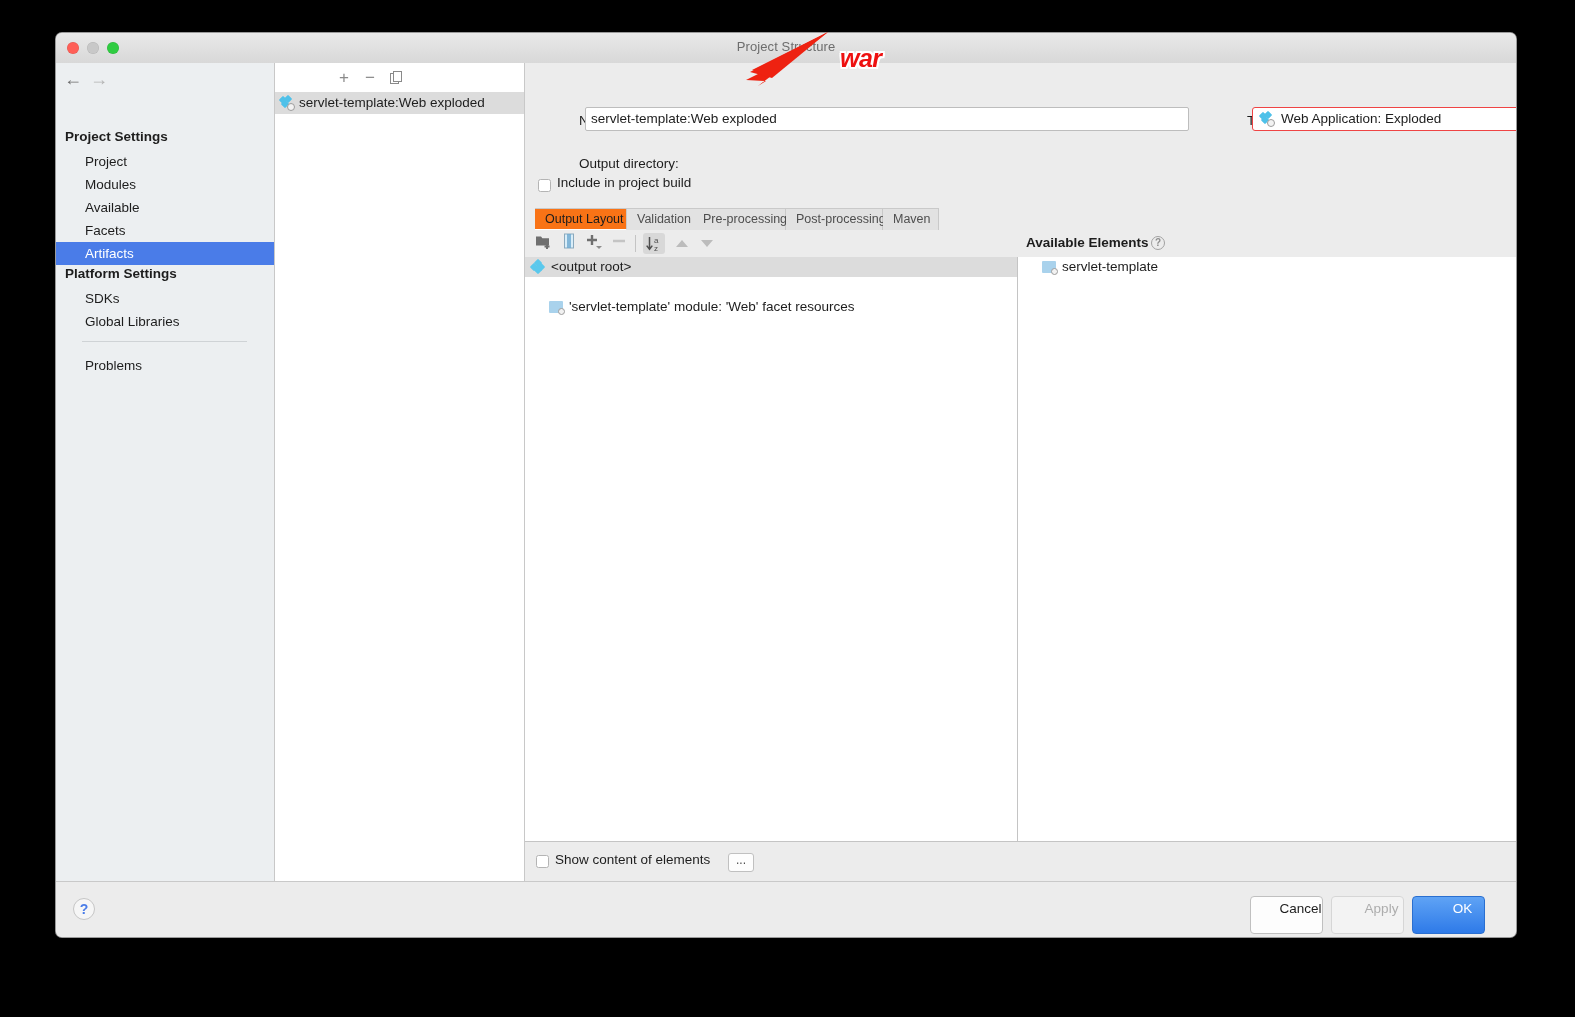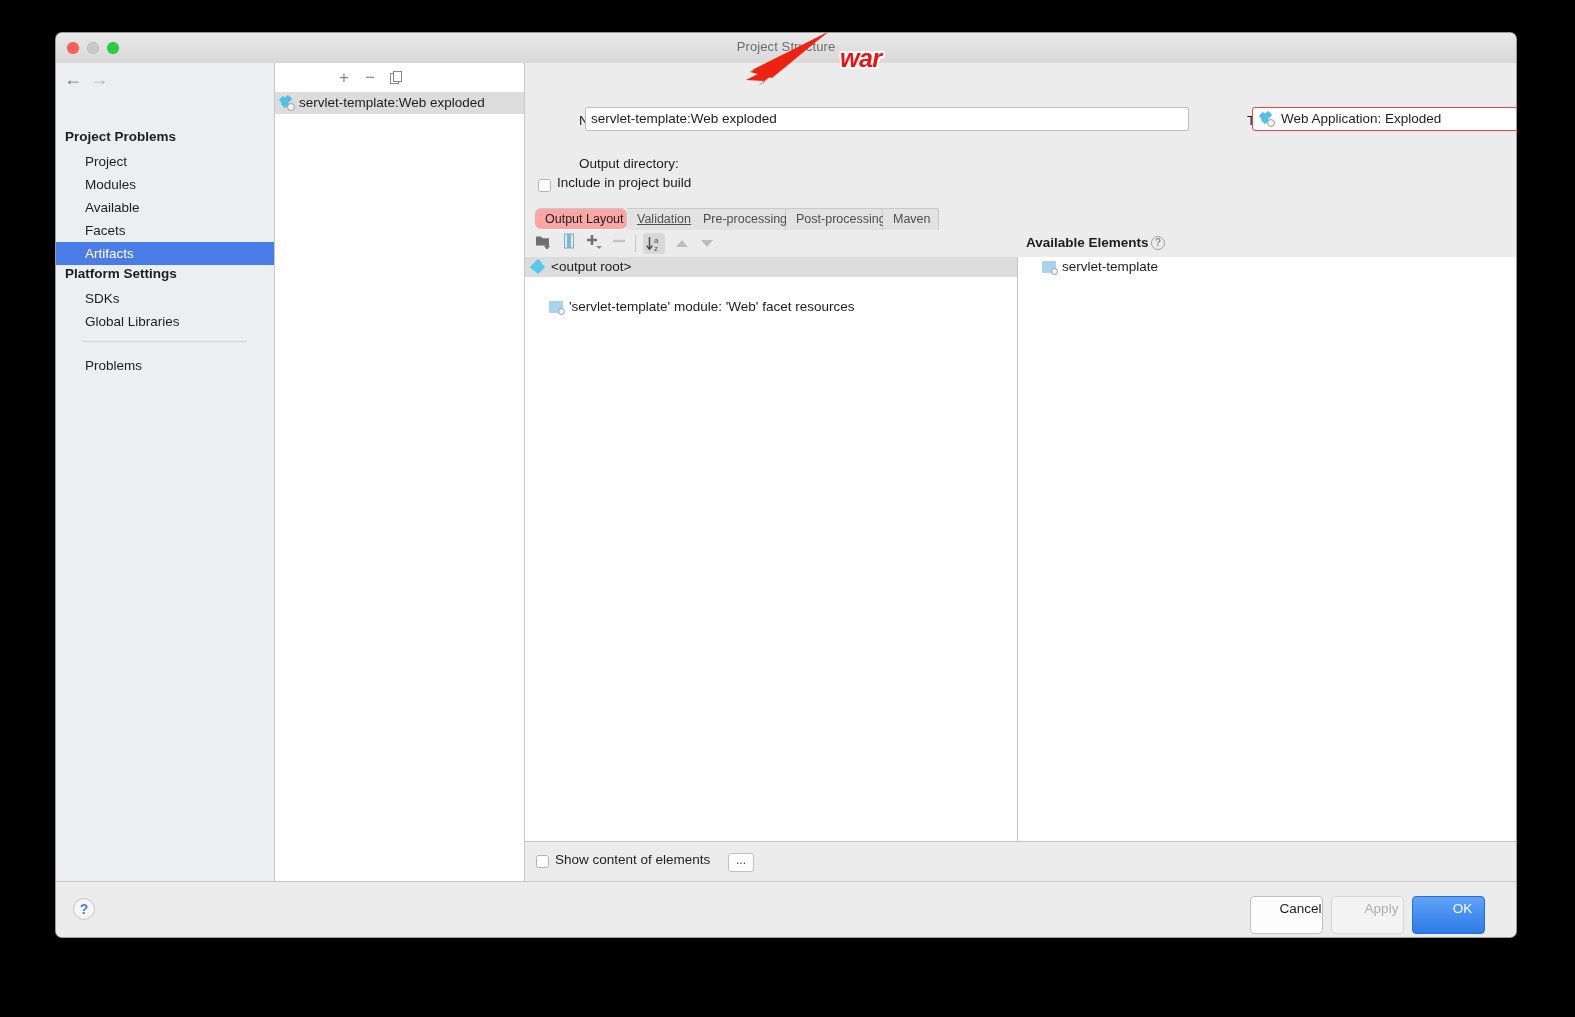--- a/index.html
+++ b/index.html
@@ -239,24 +239,23 @@
     font-size: 12.5px;
     color: #4e4e4e;
     padding: 0 10px;
     box-sizing: border-box;
     background: #e2e2e2;
     border-right: 1px solid #c9c9c9;
     border-top: 1px solid #c9c9c9;
     white-space: nowrap;
   }
   .tab.active {
-    background: #fca5a5;
+    background: #f97316;
     color: #1d1d1d;
     border-bottom: 1px solid #ffffff;
-    border-radius: 6px;
   }
 
   
   .layout-toolbar {
     position: absolute;
     left: 0; top: 167px;
     right: 0;
     height: 27px;
     background: #ececec;
     border-bottom: 1px solid #cfcfcf;
@@ -524,21 +523,21 @@
     </div>
 
     <div class="body-area">
 
       <div class="sidebar">
         <div class="navrow">
           <div class="nav-arrow back">←</div>
           <div class="nav-arrow fwd">→</div>
         </div>
 
-        <div class="side-group" style="top:66px;">Project Problems</div>
+        <div class="side-group" style="top:66px;">Project Settings</div>
         <div class="side-item" style="top:87px;">Project</div>
         <div class="side-item" style="top:110px;">Modules</div>
         <div class="side-item" style="top:133px;">Available</div>
         <div class="side-item" style="top:156px;">Facets</div>
         <div class="side-item selected" style="top:179px;">Artifacts</div>
 
         <div class="side-group" style="top:203px;">Platform Settings</div>
         <div class="side-item" style="top:224px;">SDKs</div>
         <div class="side-item" style="top:247px;">Global Libraries</div>
 
@@ -585,21 +584,21 @@
           
         </div>
 
         <div class="field-label" style="left:10px; top:93px;">Output directory:</div>
 
         <div class="checkbox-box" style="left:13px; top:116px;"></div>
         <div class="checkbox-label" style="left:32px; top:112px;">Include in project build</div>
 
         <div class="tabbar">
           <div class="tab active" style="left:10px;  width:92px;">Output Layout</div>
-          <div class="tab" style="left:102px; width:76px;text-decoration:underline;">Validation</div>
+          <div class="tab" style="left:102px; width:76px;">Validation</div>
           <div class="tab" style="left:168px; width:93px;">Pre-processing</div>
           <div class="tab" style="left:261px; width:97px;">Post-processing</div>
           <div class="tab" style="left:358px; width:56px;">Maven</div>
         </div>
 
         <div class="layout-toolbar">
           <div class="lt-btn" style="left:8px;">
             <svg width="18" height="16" viewBox="0 0 18 16">
               <path d="M1 3.5h5l1.4 1.8H14v7.2H1z" fill="#6f6f6f"></path>
               <path d="M12 11v5M9.5 13.5h5" stroke="#6f6f6f" stroke-width="2" fill="none"></path>

